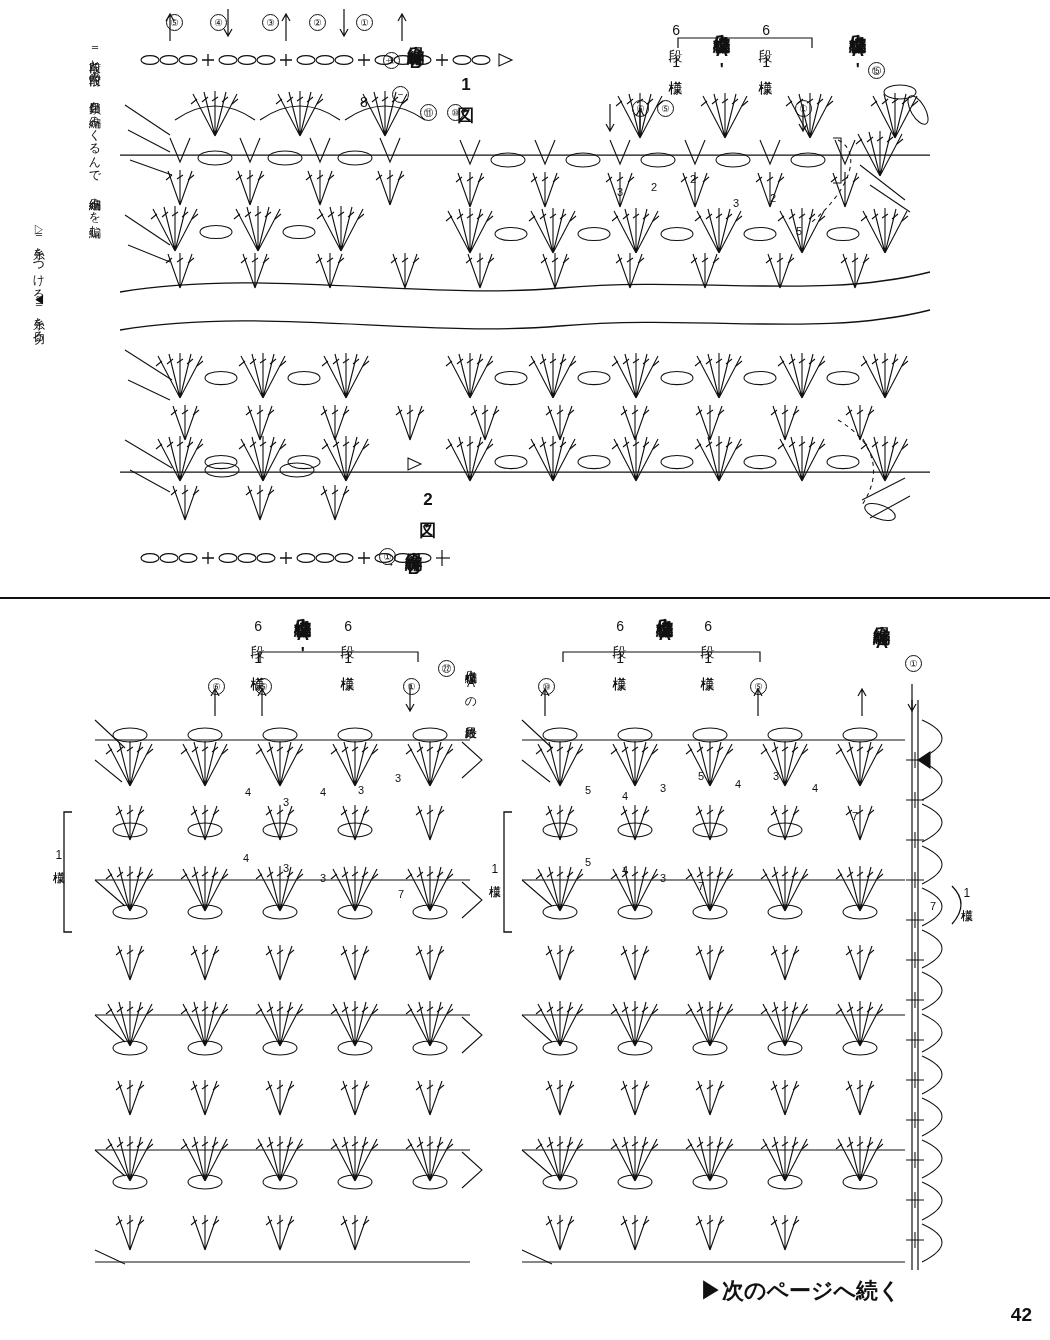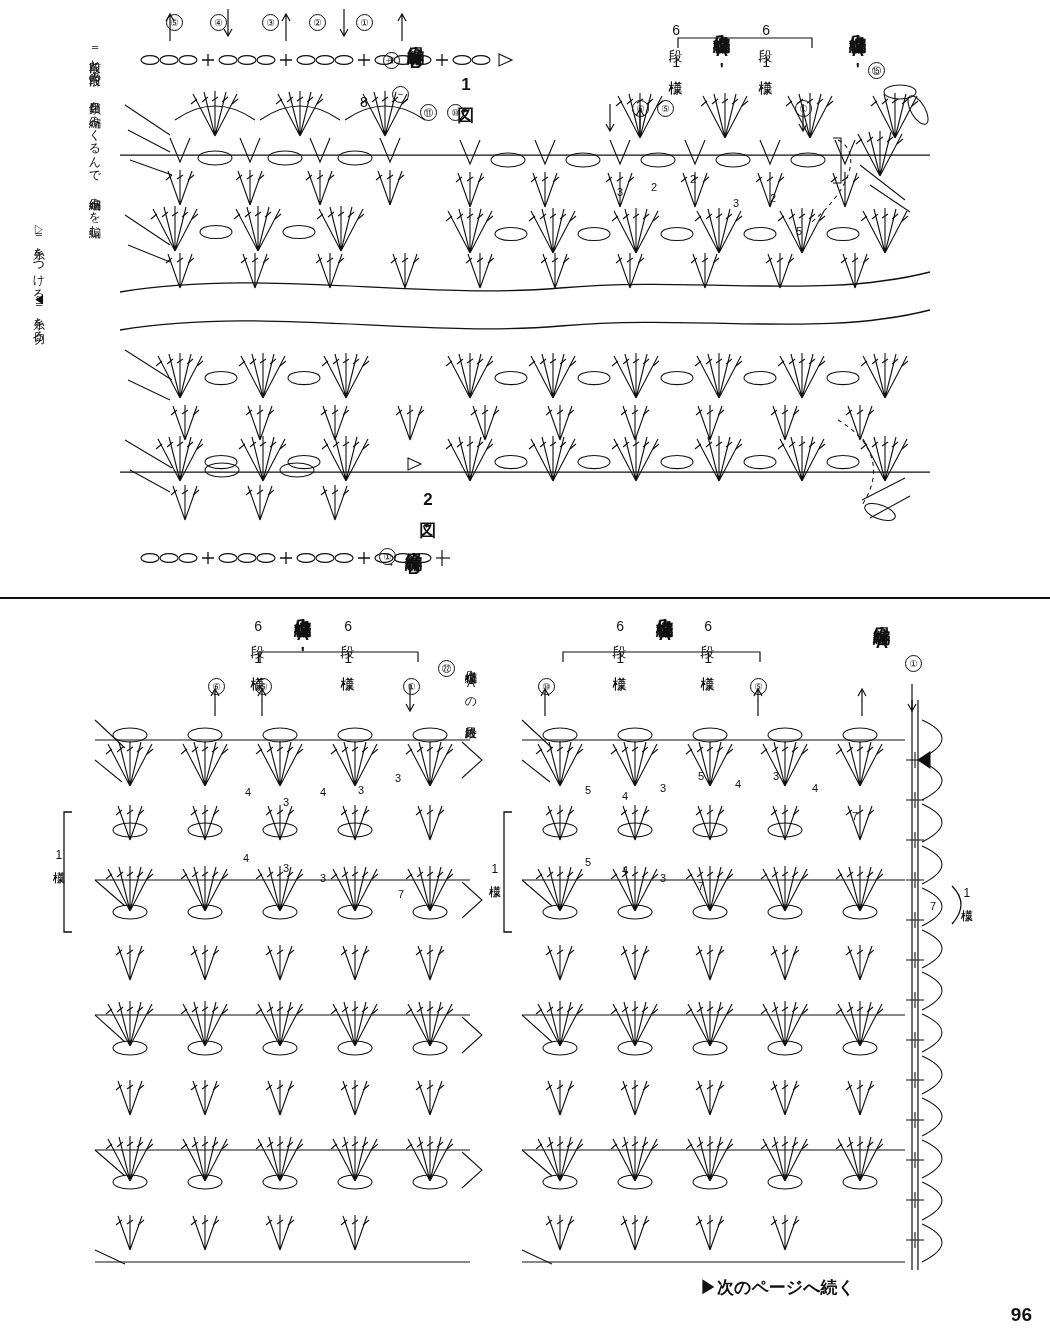--- a/index.html
+++ b/index.html
@@ -8,21 +8,21 @@
   svg{display:block;}
   .lbl{position:absolute;font-size:13px;line-height:1.05;color:#111;}
   .vlbl{position:absolute;font-size:14px;line-height:1.08;color:#111;
         writing-mode:vertical-rl;text-orientation:upright;white-space:nowrap;}
   .vlbl.small{font-size:12px;}
   .vlbl.big{font-size:17px;font-weight:600;}
   .num{position:absolute;font-size:11px;color:#111;}
   .circ{position:absolute;display:inline-flex;align-items:center;justify-content:center;
         width:15px;height:15px;border:1px solid #111;border-radius:50%;font-size:9.5px;line-height:1;}
   .pageno{position:absolute;right:18px;bottom:14px;font-size:19px;font-weight:600;}
-  .nextpage{position:absolute;font-size:17px;font-weight:600;}
+  .nextpage{position:absolute;font-size:22px;font-weight:600;}
   .legend{position:absolute;}
   .legend .vlbl{position:static;}
 </style>
 </head>
 <body>
 
 <div class="page">
 
 <svg width="1050" height="1340" viewBox="0 0 1050 1340">
   <defs>
@@ -681,15 +681,15 @@
 <div class="num" style="left:773px;top:770px;">3</div>
 <div class="num" style="left:812px;top:782px;">4</div>
 <div class="num" style="left:585px;top:856px;">5</div>
 <div class="num" style="left:622px;top:864px;">4</div>
 <div class="num" style="left:660px;top:872px;">3</div>
 <div class="num" style="left:698px;top:880px;">7</div>
 <div class="num" style="left:852px;top:810px;">7</div>
 <div class="num" style="left:930px;top:900px;">7</div>
 
 <div class="nextpage" style="left:700px;top:1276px;">▶次のページへ続く</div>
-<div class="pageno">96</div>
+<div class="pageno">42</div>
 
 </div>
 
 </body></html>

